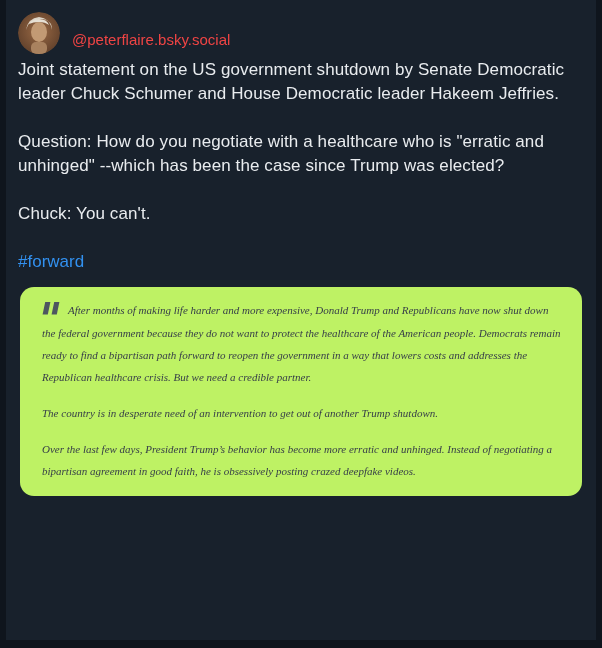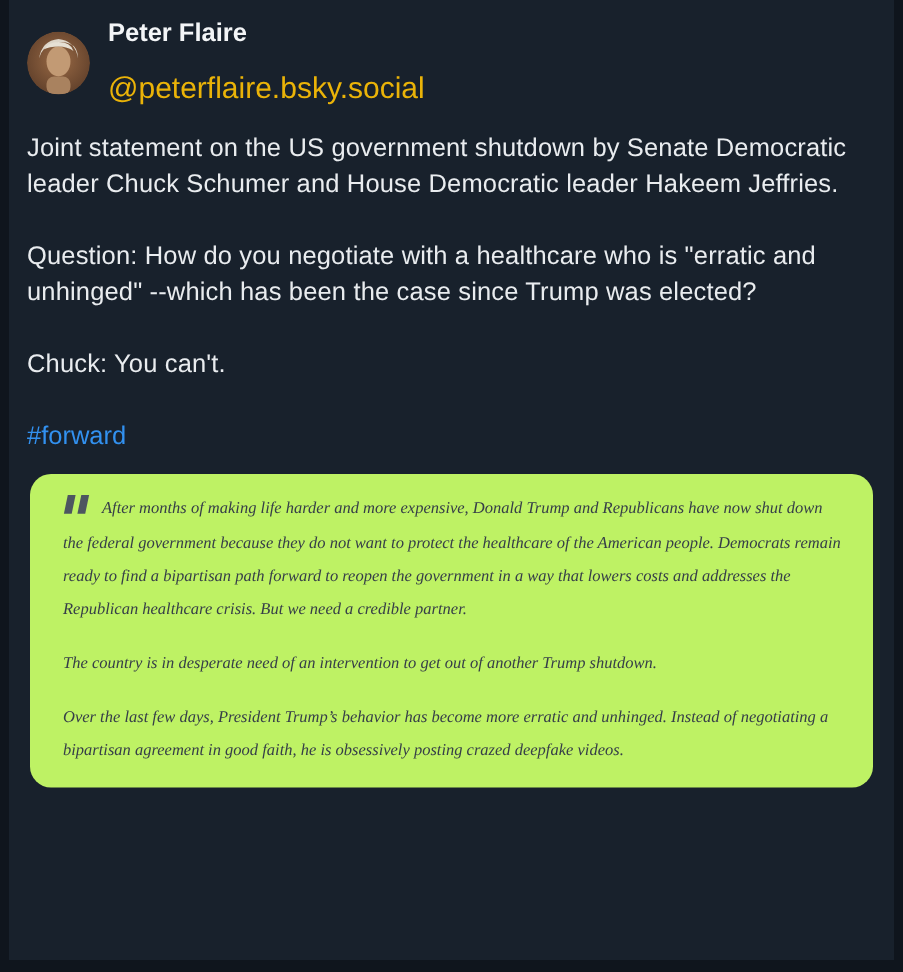--- a/index.html
+++ b/index.html
@@ -17,23 +17,23 @@
     color:#e9ecef;
     box-sizing:border-box;
     padding:10px 12px 0 12px;
   }
   
   .header{display:flex;align-items:center;gap:12px;padding:2px 0 4px 0;}
   .avatar{width:42px;height:42px;border-radius:50%;overflow:hidden;flex:0 0 42px;cursor:pointer;}
   .avatar svg{display:block;}
   .author-block{display:flex;flex-direction:column;gap:2px;}
   .author-name{font-size:17px;font-weight:700;color:#f3f5f7;line-height:1.2;cursor:pointer;}
-  .author-handle{font-size:20px;color:#eab308;line-height:1.2;cursor:pointer;margin-top:13px;}
+  .author-handle{font-size:15px;color:#ef4444;line-height:1.2;cursor:pointer;margin-top:13px;}
   
-  .body-text{margin-top:12px;}
+  .body-text{margin-top:0;}
   .body-text p{
     margin:0 0 24px 0;
     font-size:17px;line-height:24px;color:#e9ecef;
     letter-spacing:.1px;
   }
   .hashtag{color:#3291f0;font-size:17px;line-height:24px;margin:0 0 13px 0;cursor:pointer;text-decoration:none;display:inline-block;}
   
   .quote-card{
     background:#bef264;
     border-radius:14px;
@@ -64,21 +64,20 @@
           </radialGradient>
         </defs>
         <circle cx="21" cy="21" r="21" fill="url(#avbg)"></circle>
         <path d="M8 18 Q10 6 21 5 Q32 6 34 18 Q34 10 28 8 Q24 6 18 8 Q10 10 8 18Z" fill="#ddd5c8"></path>
         <ellipse cx="21" cy="20" rx="8" ry="10" fill="#c29a74"></ellipse>
         <path d="M11 12 Q14 7 21 7 Q29 7 31 13 Q27 10 21 10 Q15 10 11 12Z" fill="#e6e0d4"></path>
         <rect x="13" y="30" width="16" height="12" rx="5" fill="#a9825f"></rect>
       </svg>
     </div>
     <div class="author-block">
-      <span class="author-name">Peter Flaire</span>
       <span class="author-handle">@peterflaire.bsky.social</span>
     </div>
   </div>
 
   <div class="body-text">
     <p>Joint statement on the US government shutdown by Senate Democratic leader Chuck Schumer and House Democratic leader Hakeem Jeffries.</p>
     <p>Question: How do you negotiate with a healthcare who is "erratic and unhinged" --which has been the case since Trump was elected?</p>
     <p>Chuck: You can't.</p>
     <a class="hashtag">#forward</a>
   </div>

